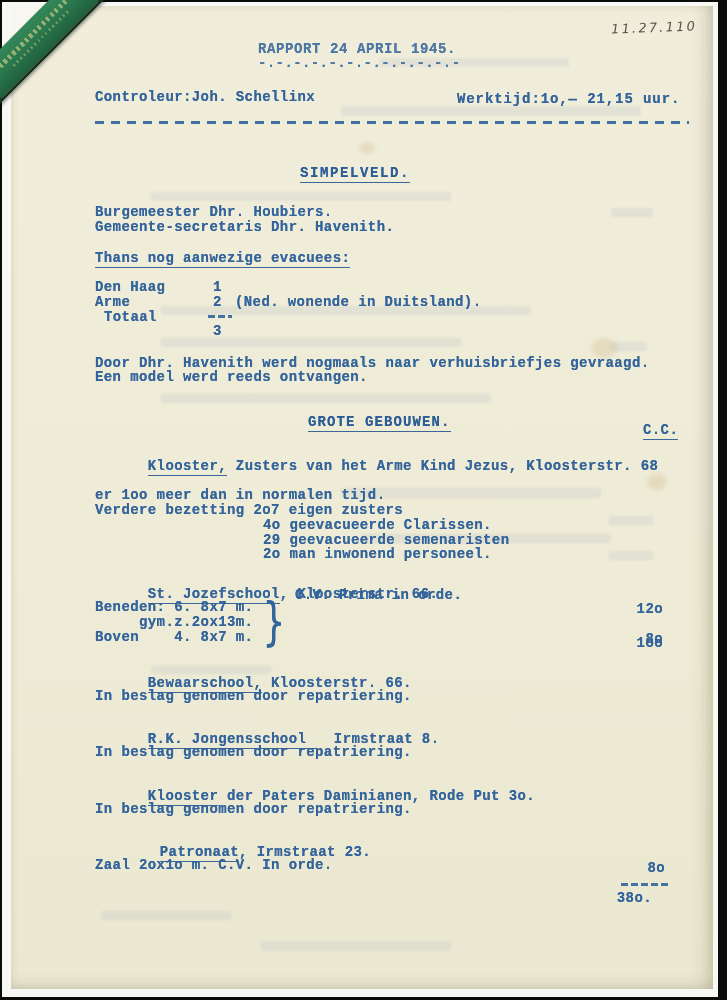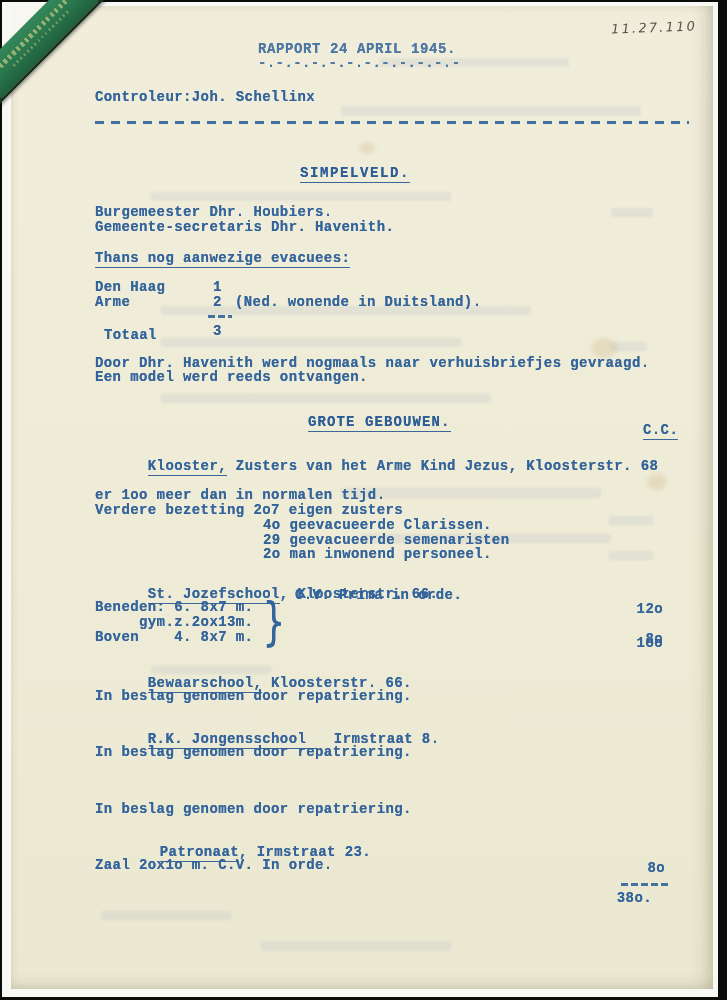--- a/index.html
+++ b/index.html
@@ -72,34 +72,35 @@
     <div class="stain" style="left:348px;top:136px;width:16px;height:12px;"></div>
 
     <div class="corner-white"></div>
     <div class="clip-band"></div>
 
     <div class="hw" style="left:600px;top:14px;">11.27.110</div>
 
     <div class="t hd faded" style="left:247px;top:36px;letter-spacing:.6px;">RAPPORT 24 APRIL 1945.</div>
     <div class="t faded" style="left:247px;top:50px;">-.-.-.-.-.-.-.-.-.-.-.-</div>
     <div class="t" style="left:84px;top:84px;">Controleur:Joh. Schellinx</div>
+    <div class="t" style="left:446px;top:86px;letter-spacing:.9px;">Werktijd:1o,— 21,15 uur.</div>
     <div class="dashes" style="left:84px;top:115px;width:594px;"></div>
 
     <div class="t hd ul" style="left:289px;top:160px;letter-spacing:1.6px;">SIMPELVELD.</div>
     <div class="t" style="left:84px;top:199px;">Burgemeester Dhr. Houbiers.</div>
     <div class="t" style="left:84px;top:214px;">Gemeente-secretaris Dhr. Havenith.</div>
 
     <div class="t ul" style="left:84px;top:245px;">Thans nog aanwezige evacuees:</div>
     <div class="t" style="left:84px;top:274px;">Den Haag</div>
     <div class="t" style="left:202px;top:274px;">1</div>
     <div class="t" style="left:84px;top:289px;">Arme</div>
     <div class="t" style="left:202px;top:289px;">2</div>
     <div class="t" style="left:224px;top:289px;">(Ned. wonende in Duitsland).</div>
     <div class="shortline" style="left:197px;top:309px;width:24px;"></div>
-    <div class="t" style="left:93px;top:322px;">Totaal</div>
+    <div class="t" style="left:93px;top:304px;">Totaal</div>
     <div class="t" style="left:202px;top:318px;">3</div>
     <div class="t" style="left:84px;top:350px;">Door Dhr. Havenith werd nogmaals naar verhuisbriefjes gevraagd.</div>
     <div class="t" style="left:84px;top:364px;">Een model werd reeds ontvangen.</div>
 
     <div class="t hd ul" style="left:297px;top:409px;">GROTE GEBOUWEN.</div>
     <div class="t ul" style="left:632px;top:417px;text-align:center;">C.C.</div>
 
     <div class="t" style="left:84px;top:438px;">
       <span class="ul">Klooster,</span><span> Zusters van het Arme Kind Jezus, Kloosterstr. 68</span>
     </div>
@@ -124,20 +125,23 @@
     <div class="t" style="left:84px;top:655px;">
       <span class="ul">Bewaarschool,</span><span> Kloosterstr. 66.</span>
     </div>
     <div class="t" style="left:84px;top:683px;">In beslag genomen door repatriering.</div>
 
     <div class="t" style="left:84px;top:711px;">
       <span class="ul" style="padding-right:10px;">R.K. Jongensschool</span><span>  Irmstraat 8.</span>
     </div>
     <div class="t" style="left:84px;top:739px;">In beslag genomen door repatriering.</div>
 
+    <div class="t" style="left:84px;top:768px;">
+      <span class="ul">Klooster</span><span> der Paters Daminianen, Rode Put 3o.</span>
+    </div>
     <div class="t" style="left:84px;top:796px;">In beslag genomen door repatriering.</div>
 
     <div class="t" style="left:96px;top:824px;">
       <span class="ul">Patronaat</span><span>, Irmstraat 23.</span>
     </div>
     <div class="t" style="left:84px;top:852px;">Zaal 2ox1o m. C.V. In orde.</div>
     <div class="t num" style="left:616px;top:855px;width:38px;">8o</div>
 
     <div class="shortline" style="left:610px;top:877px;width:48px;"></div>
     <div class="t num" style="left:593px;top:885px;width:48px;">38o.</div>

